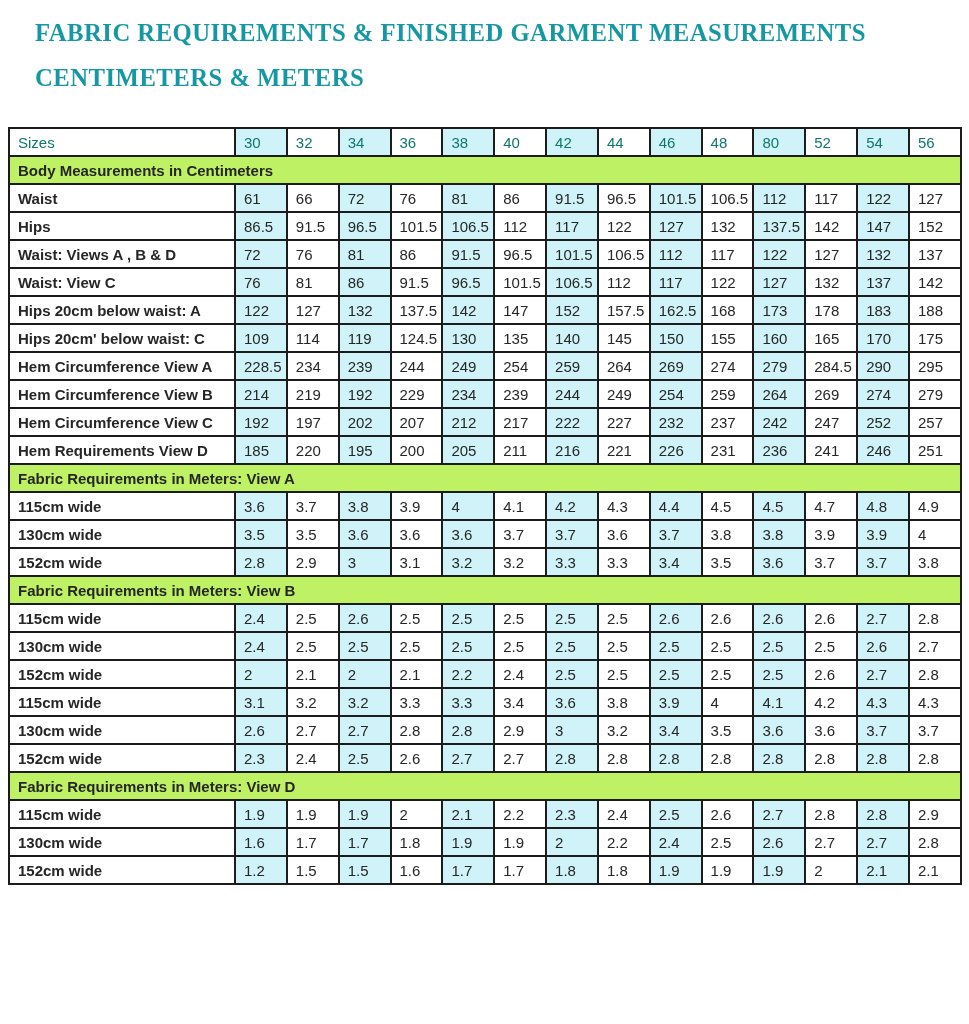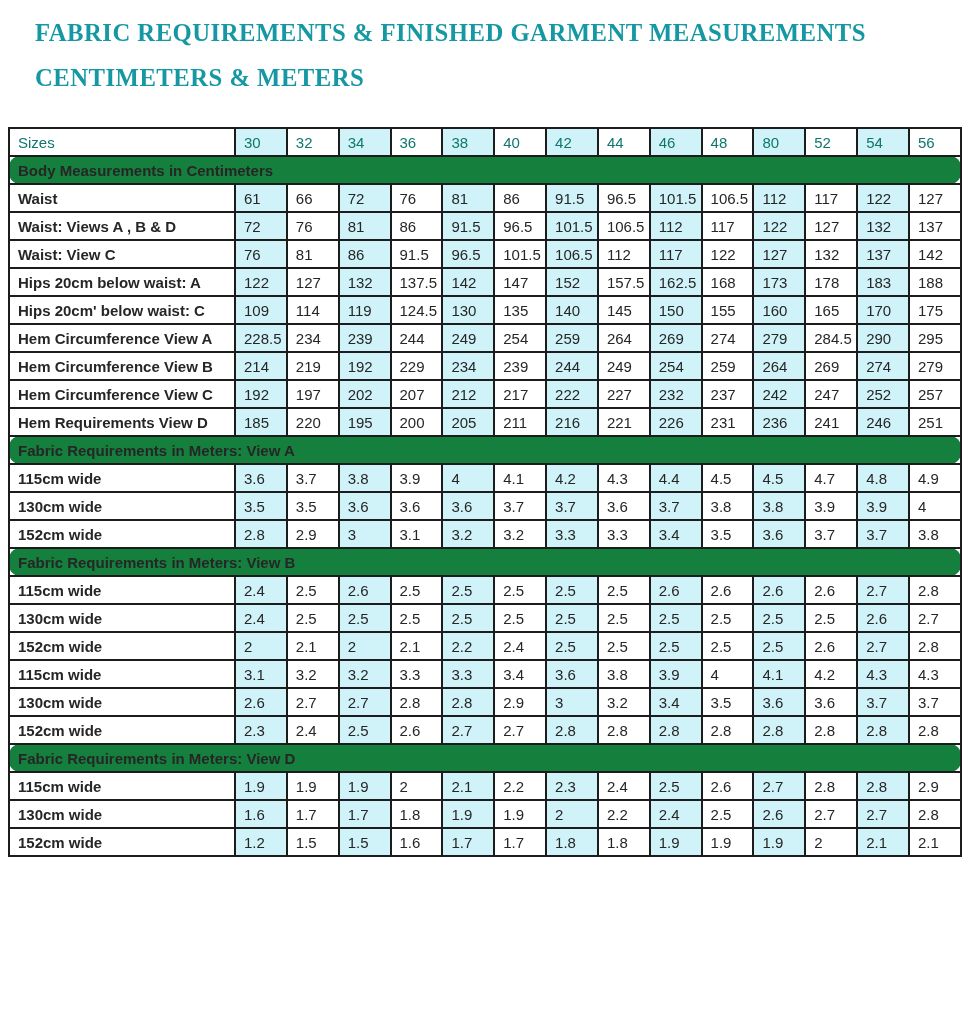--- a/index.html
+++ b/index.html
@@ -59,22 +59,21 @@
     font-weight: bold;
     color: #111111;
   }
   td.cyan, th.cyan { background: #cff3f8; }
   td.section-heading {
     font-weight: bold;
     font-size: 17.5px;
     color: #1598a4;
     height: 30px;
     padding-left: 10px;
-    background: #15803d;
-    border-radius: 11px;
+    background: #bef264;
   }
 </style>
 </head>
 <body>
 
 <div class="page">
 
   <div class="title-block">
     <div class="title-line">FABRIC REQUIREMENTS &amp; FINISHED GARMENT MEASUREMENTS</div>
     <div class="title-line">CENTIMETERS &amp; METERS</div>
@@ -120,20 +119,37 @@
           <td class="cyan">91.5</td>
           <td class="">96.5</td>
           <td class="cyan">101.5</td>
           <td class="">106.5</td>
           <td class="cyan">112</td>
           <td class="">117</td>
           <td class="cyan">122</td>
           <td class="">127</td>
         </tr>
         <tr>
+          <td class="row-label">Hips</td>
+          <td class="cyan">86.5</td>
+          <td class="">91.5</td>
+          <td class="cyan">96.5</td>
+          <td class="">101.5</td>
+          <td class="cyan">106.5</td>
+          <td class="">112</td>
+          <td class="cyan">117</td>
+          <td class="">122</td>
+          <td class="cyan">127</td>
+          <td class="">132</td>
+          <td class="cyan">137.5</td>
+          <td class="">142</td>
+          <td class="cyan">147</td>
+          <td class="">152</td>
+        </tr>
+        <tr>
           <td class="row-label">Waist: Views A , B &amp; D</td>
           <td class="cyan">72</td>
           <td class="">76</td>
           <td class="cyan">81</td>
           <td class="">86</td>
           <td class="cyan">91.5</td>
           <td class="">96.5</td>
           <td class="cyan">101.5</td>
           <td class="">106.5</td>
           <td class="cyan">112</td>

